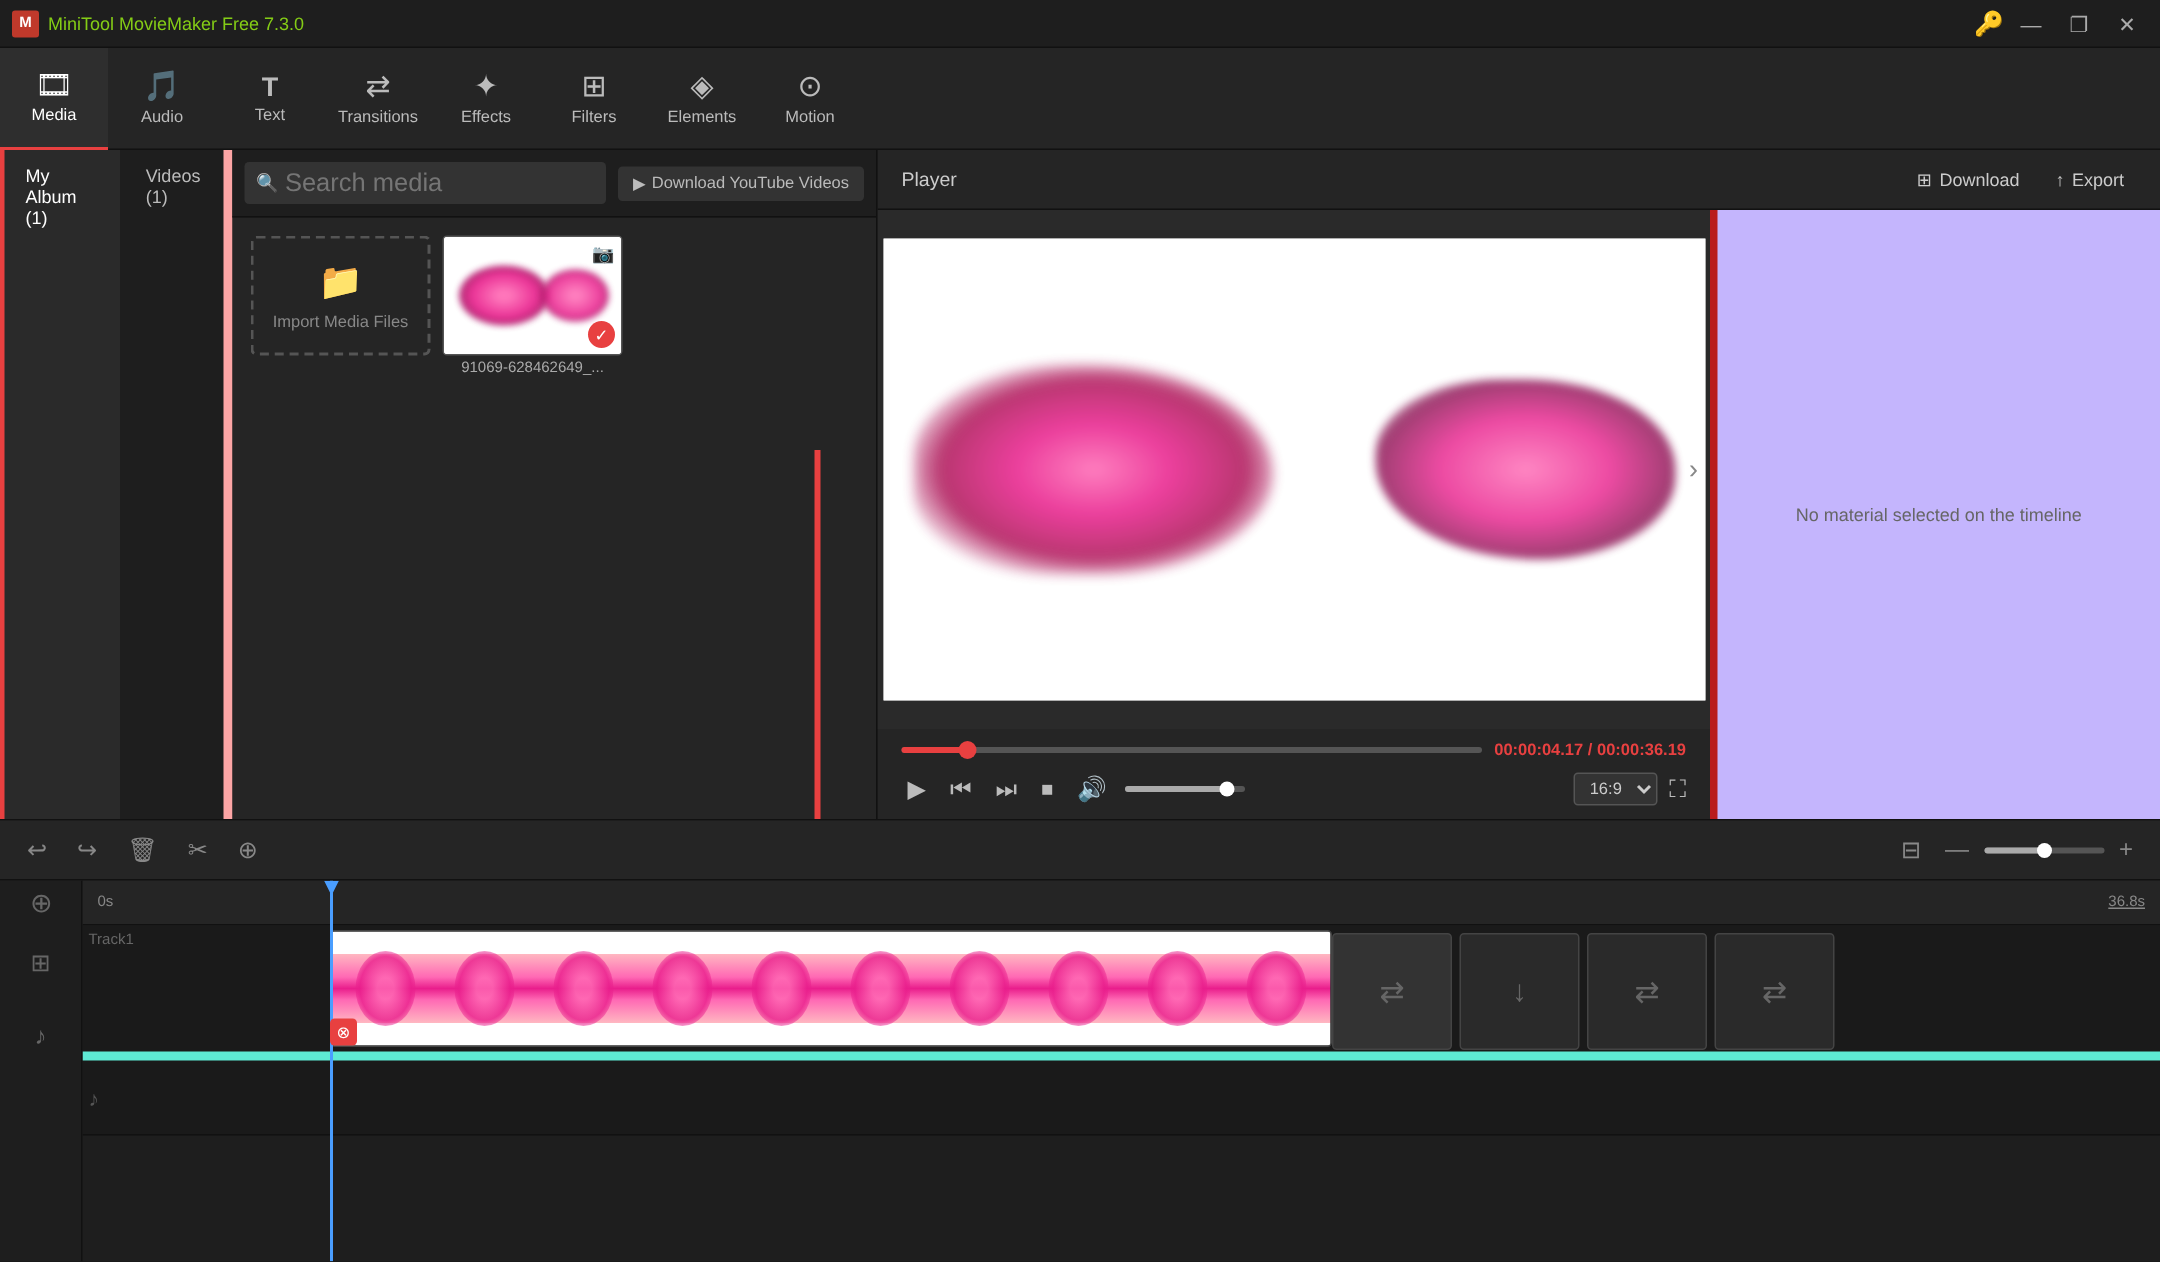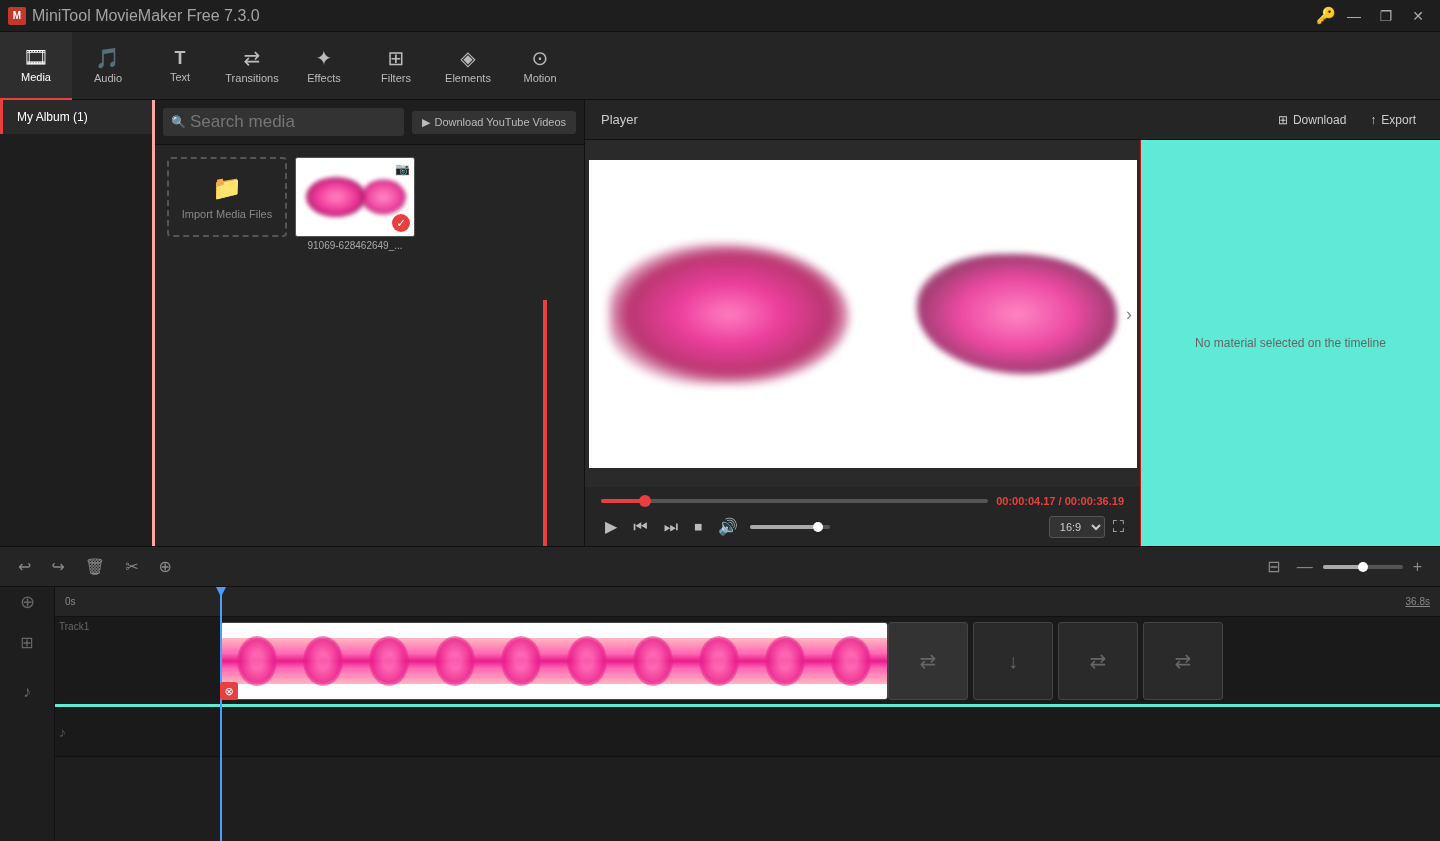--- a/index.html
+++ b/index.html
@@ -37,22 +37,22 @@
       background: #c0392b;
       border-radius: 2px;
       display: flex;
       align-items: center;
       justify-content: center;
       font-size: 10px;
       color: white;
       font-weight: bold;
     }
     .title-bar-title {
-      font-size: 16px;
-      color: #a3a3a3;
+      font-size: 12px;
+      color: #84cc16;
     }
     .title-bar-controls {
       display: flex;
       gap: 4px;
       align-items: center;
     }
     .title-bar-btn {
       width: 28px;
       height: 20px;
       border: none;
@@ -105,24 +105,24 @@
     .main-area {
       display: flex;
       flex: 1;
       overflow: hidden;
     }
 
     
     .sidebar {
       width: 155px;
       background: #1e1e1e;
-      border-right: 3px solid #fca5a5;
+      border-right: 6px solid #fca5a5;
       flex-shrink: 0;
       display: flex;
-      flex-direction: column;
+      flex-direction: row;
     }
     .sidebar-item {
       padding: 10px 14px;
       cursor: pointer;
       color: #bbb;
       font-size: 12px;
       border-left: 3px solid transparent;
     }
     .sidebar-item.active {
       color: #fff;
@@ -424,22 +424,22 @@
       background: transparent;
       border: none;
       color: #bbb;
       cursor: pointer;
       font-size: 16px;
     }
 
     
     .properties-panel {
       width: 300px;
-      background: #5eead4;
-      border-left: 1px solid #b91c1c;
+      background: #c4b5fd;
+      border-left: 5px solid #b91c1c;
       flex-shrink: 0;
       display: flex;
       align-items: center;
       justify-content: center;
     }
     .no-material-text {
       color: #666;
       font-size: 12px;
       text-align: center;
     }
@@ -579,21 +579,21 @@
       width: 10px;
       height: 10px;
       background: #4a9eff;
       clip-path: polygon(50% 100%, 0 0, 100% 0);
       z-index: 6;
     }
 
     .tl-track-row {
       height: 90px;
       background: #1a1a1a;
-      border-bottom: 3px solid #5eead4;
+      border-bottom: 6px solid #5eead4;
       position: relative;
       display: flex;
       align-items: center;
     }
     .tl-track-name {
       position: absolute;
       left: 4px;
       top: 4px;
       font-size: 10px;
       color: #666;
@@ -751,20 +751,21 @@
   <div class="toolbar-item">
     <span class="toolbar-icon">⊙</span>
     <span>Motion</span>
   </div>
 </div>
 
 <div class="main-area">
 
   <div class="sidebar">
     <div class="sidebar-item active">My Album (1)</div>
+    <div class="sidebar-item">Videos (1)</div>
   </div>
 
   <div class="media-panel" style="position:relative;">
     <div class="media-toolbar">
       <div class="search-box">
         <span>🔍</span>
         <input type="text" placeholder="Search media" style="">
       </div>
       <button class="download-btn">
         <span>▶</span>

